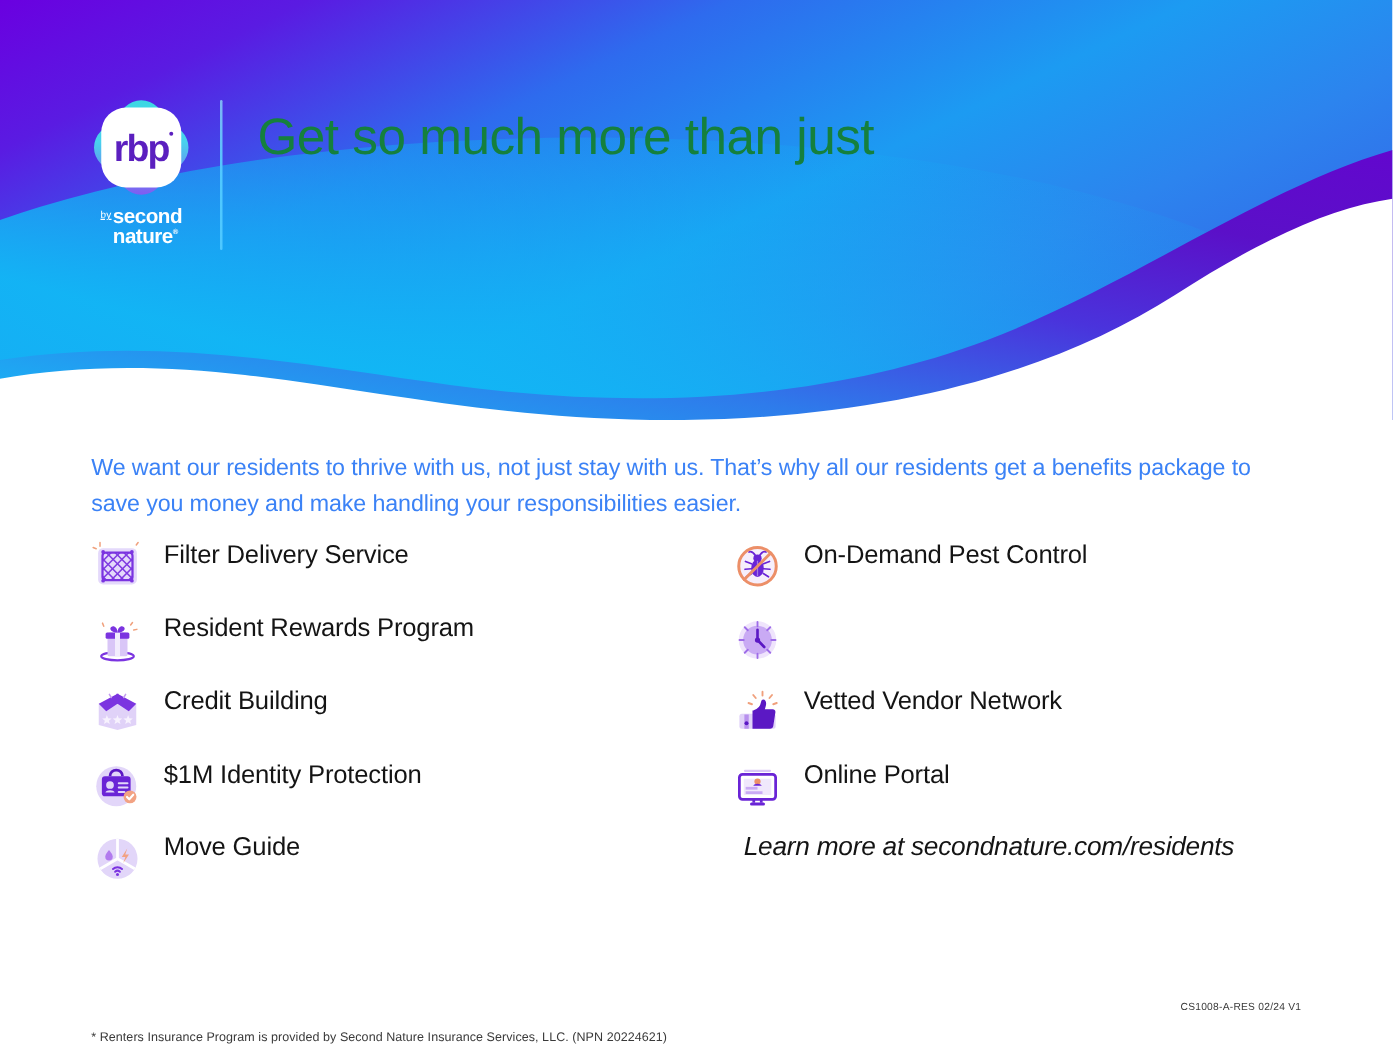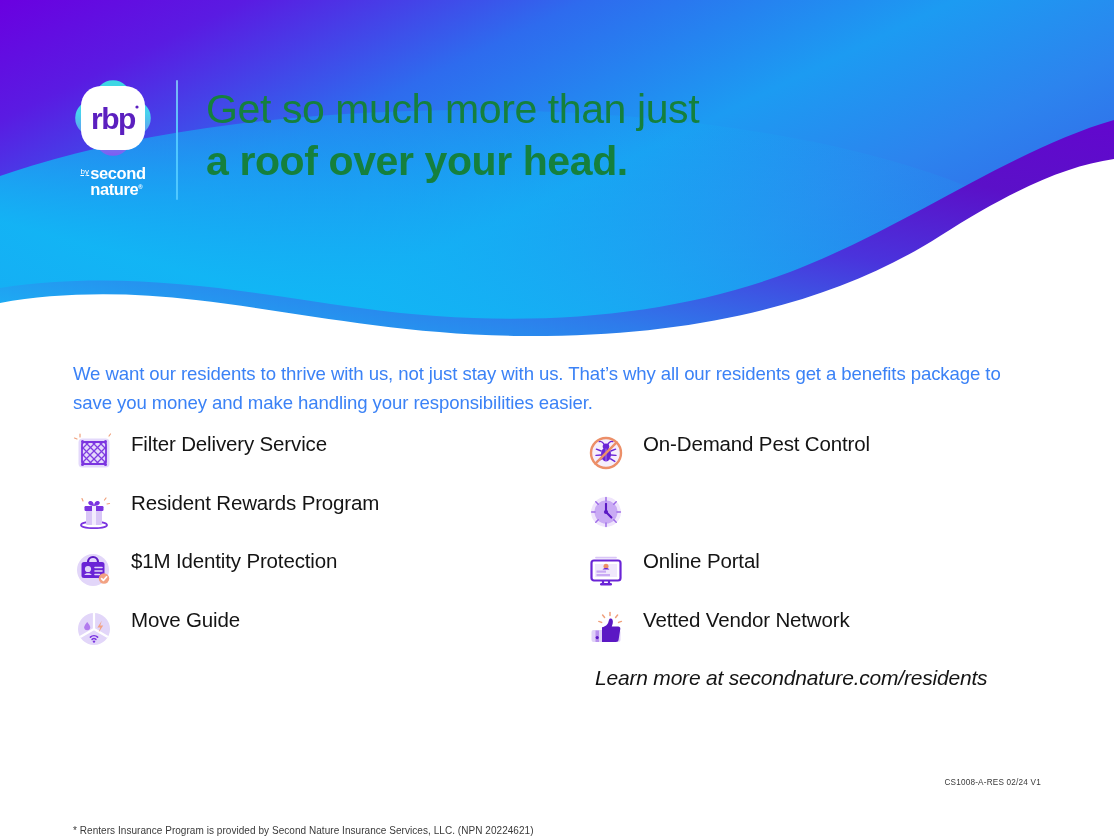--- a/index.html
+++ b/index.html
@@ -143,21 +143,21 @@
   .footnote {
     position:absolute;
     left:73px; top:798px;
     font-size:10px;
     color:#3a3a3a;
     letter-spacing:0.05px;
     margin-top:27px;
   }
   .doccode {
     position:absolute;
-    right:73px; top:778px;
+    right:73px; top:801px;
     font-size:8.2px;
     color:#3a3a3a;
     letter-spacing:0.2px;
   }
 </style>
 </head>
 <body>
 
 <div class="hero">
 
@@ -220,21 +220,20 @@
       </div>
       <div class="logo-by">
         <span class="by">by</span><span class="sn"><span>second</span><br><span>nature</span><sup>®</sup></span>
       </div>
     </div>
 
     <div class="divider-vert"></div>
 
     <div class="headline">
       <span class="l1">Get so much more than just</span>
-      <span class="l2">a roof over your head.</span>
     </div>
 
   </div>
 </div>
 
 <div class="body-wrap">
 
   <p class="intro">We want our residents to thrive with us, not just stay with us. That’s why all our residents get a benefits package to save you money and make handling your responsibilities easier.</p>
 
   <div class="benefits">
@@ -269,20 +268,36 @@
             <rect x="11.5" y="15" width="19" height="5" rx="1.2" fill="#7B34E0"></rect>
             <rect x="19" y="15" width="4" height="19" fill="#F2ECFD"></rect>
             <path d="M21,15 C21,11 18,9 16,10.5 C14,12 16,15 21,15 Z" fill="#7B34E0"></path>
             <path d="M21,15 C21,11 24,9 26,10.5 C28,12 26,15 21,15 Z" fill="#7B34E0"></path>
             <path d="M10,10 L9,7.5 M31.5,9 L33,7 M34,13 L36.5,12.5" stroke="#F0A07C" stroke-width="1.2" stroke-linecap="round"></path>
           </svg>
         </span>
         <span class="lbl">Resident Rewards Program</span>
       </div>
 
+      <div class="benefit">
+        <span class="ico">
+          <svg viewBox="0 0 42 42">
+            <path d="M6,14 L36,14 L36,31 L21,35 L6,31 Z" fill="#E0D2F8"></path>
+            <path d="M6,14 L21,6 L36,14 L30,20 L21,14 L12,20 Z" fill="#7B34E0"></path>
+            <path d="M21,6 L21,14" stroke="#7B34E0" stroke-width="1.6"></path>
+            <g fill="#F7F2FE">
+              <path d="M12.5,23 L13.5,25.6 L16.3,25.8 L14.1,27.5 L14.9,30.2 L12.5,28.7 L10.1,30.2 L10.9,27.5 L8.7,25.8 L11.5,25.6 Z"></path>
+              <path d="M21,23 L22,25.6 L24.8,25.8 L22.6,27.5 L23.4,30.2 L21,28.7 L18.6,30.2 L19.4,27.5 L17.2,25.8 L20,25.6 Z"></path>
+              <path d="M29.5,23 L30.5,25.6 L33.3,25.8 L31.1,27.5 L31.9,30.2 L29.5,28.7 L27.1,30.2 L27.9,27.5 L25.7,25.8 L28.5,25.6 Z"></path>
+            </g>
+            <path d="M16,9 L14.5,6.5 M26,9 L27.5,6.5" stroke="#C39BF0" stroke-width="1.2" stroke-linecap="round"></path>
+          </svg>
+        </span>
+        <span class="lbl">Credit Building</span>
+      </div>
 
       <div class="benefit">
         <span class="ico">
           <svg viewBox="0 0 42 42">
             <circle cx="20" cy="21" r="16" fill="#E2D6F9"></circle>
             <path d="M15,13 A5,5 0 0,1 25,13" fill="none" stroke="#5B18C4" stroke-width="2.2"></path>
             <rect x="8.5" y="13" width="23" height="16" rx="2.5" fill="#6A24D6"></rect>
             <circle cx="15" cy="20" r="3.1" fill="#E2D6F9"></circle>
             <path d="M11.3,26 C12,23.6 18,23.6 18.7,26 Z" fill="#E2D6F9"></path>
             <g stroke="#E2D6F9" stroke-width="1.6" stroke-linecap="round">
@@ -349,37 +364,20 @@
               <path d="M21,6.6 L21,10 M21,32 L21,35.4 M6.6,21 L10,21 M32,21 L35.4,21"></path>
               <path d="M10.8,10.8 L13.2,13.2 M28.8,28.8 L31.2,31.2 M31.2,10.8 L28.8,13.2 M13.2,28.8 L10.8,31.2"></path>
             </g>
             <g stroke="#5B18C4" stroke-width="2.1" stroke-linecap="round">
               <path d="M21,21 L21,12.8"></path>
               <path d="M21,21 L26.4,26.6"></path>
             </g>
             <circle cx="21" cy="21" r="2.1" fill="#5B18C4"></circle>
           </svg>
         </span>
-      </div>
-
-      <div class="benefit">
-        <span class="ico">
-          <svg viewBox="0 0 42 42">
-            <rect x="6.5" y="11.5" width="29" height="20" rx="2.5" fill="none" stroke="#6A24D6" stroke-width="2.2"></rect>
-            <rect x="10" y="15" width="22" height="13" fill="#F0E8FC"></rect>
-            <rect x="11.5" y="21.5" width="9.5" height="2.2" fill="#C9AAF4"></rect>
-            <rect x="11.5" y="25" width="13.5" height="2.2" fill="#C9AAF4"></rect>
-            <circle cx="21" cy="17.2" r="2.5" fill="#EC8F68"></circle>
-            <path d="M17.6,20.6 C18.2,18.4 23.8,18.4 24.4,20.6 Z" fill="#6A24D6"></path>
-            <path d="M18,31.5 L18,34.2 M24,31.5 L24,34.2" stroke="#6A24D6" stroke-width="2.2"></path>
-            <rect x="15" y="34" width="12" height="2.4" rx="1.2" fill="#6A24D6"></rect>
-            <path d="M11,8.6 L31,8.6" stroke="#D9C6F7" stroke-width="1.8" stroke-linecap="round"></path>
-          </svg>
-        </span>
-        <span class="lbl">Online Portal</span>
       </div>
 
       <div class="benefit">
         <span class="ico">
           <svg viewBox="0 0 42 42">
             <rect x="6.5" y="22" width="29" height="12" rx="2" fill="#E0D2F8"></rect>
             <path d="M14,34 L14,22.5 L10.5,22.5 L10.5,34 Z" fill="#B890EE"></path>
             <circle cx="12.2" cy="29.6" r="1.6" fill="#5B18C4"></circle>
             <path d="M17,34 L17,19.5 C17,19.5 21,18.6 22.8,15.6 C24.1,13.4 23.6,10.6 25.6,10.6
                      C27.4,10.6 28.2,12.6 27.8,15 C27.5,16.8 26.8,18.4 26.8,18.4
@@ -390,20 +388,37 @@
               <path d="M19.6,9.4 L17.6,7"></path>
               <path d="M30.6,9.4 L32.6,7"></path>
               <path d="M16.6,14.4 L13.8,13.4"></path>
               <path d="M33.6,14.4 L36.4,13.4"></path>
             </g>
           </svg>
         </span>
         <span class="lbl">Vetted Vendor Network</span>
       </div>
 
+      <div class="benefit">
+        <span class="ico">
+          <svg viewBox="0 0 42 42">
+            <rect x="6.5" y="11.5" width="29" height="20" rx="2.5" fill="none" stroke="#6A24D6" stroke-width="2.2"></rect>
+            <rect x="10" y="15" width="22" height="13" fill="#F0E8FC"></rect>
+            <rect x="11.5" y="21.5" width="9.5" height="2.2" fill="#C9AAF4"></rect>
+            <rect x="11.5" y="25" width="13.5" height="2.2" fill="#C9AAF4"></rect>
+            <circle cx="21" cy="17.2" r="2.5" fill="#EC8F68"></circle>
+            <path d="M17.6,20.6 C18.2,18.4 23.8,18.4 24.4,20.6 Z" fill="#6A24D6"></path>
+            <path d="M18,31.5 L18,34.2 M24,31.5 L24,34.2" stroke="#6A24D6" stroke-width="2.2"></path>
+            <rect x="15" y="34" width="12" height="2.4" rx="1.2" fill="#6A24D6"></rect>
+            <path d="M11,8.6 L31,8.6" stroke="#D9C6F7" stroke-width="1.8" stroke-linecap="round"></path>
+          </svg>
+        </span>
+        <span class="lbl">Online Portal</span>
+      </div>
+
     </div>
 
   </div>
 
   <div class="learn-more">Learn more at secondnature.com/residents</div>
 
 </div>
 
 <div class="footnote">* Renters Insurance Program is provided by Second Nature Insurance Services, LLC. (NPN 20224621)</div>
 <div class="doccode">CS1008-A-RES 02/24 V1</div>

